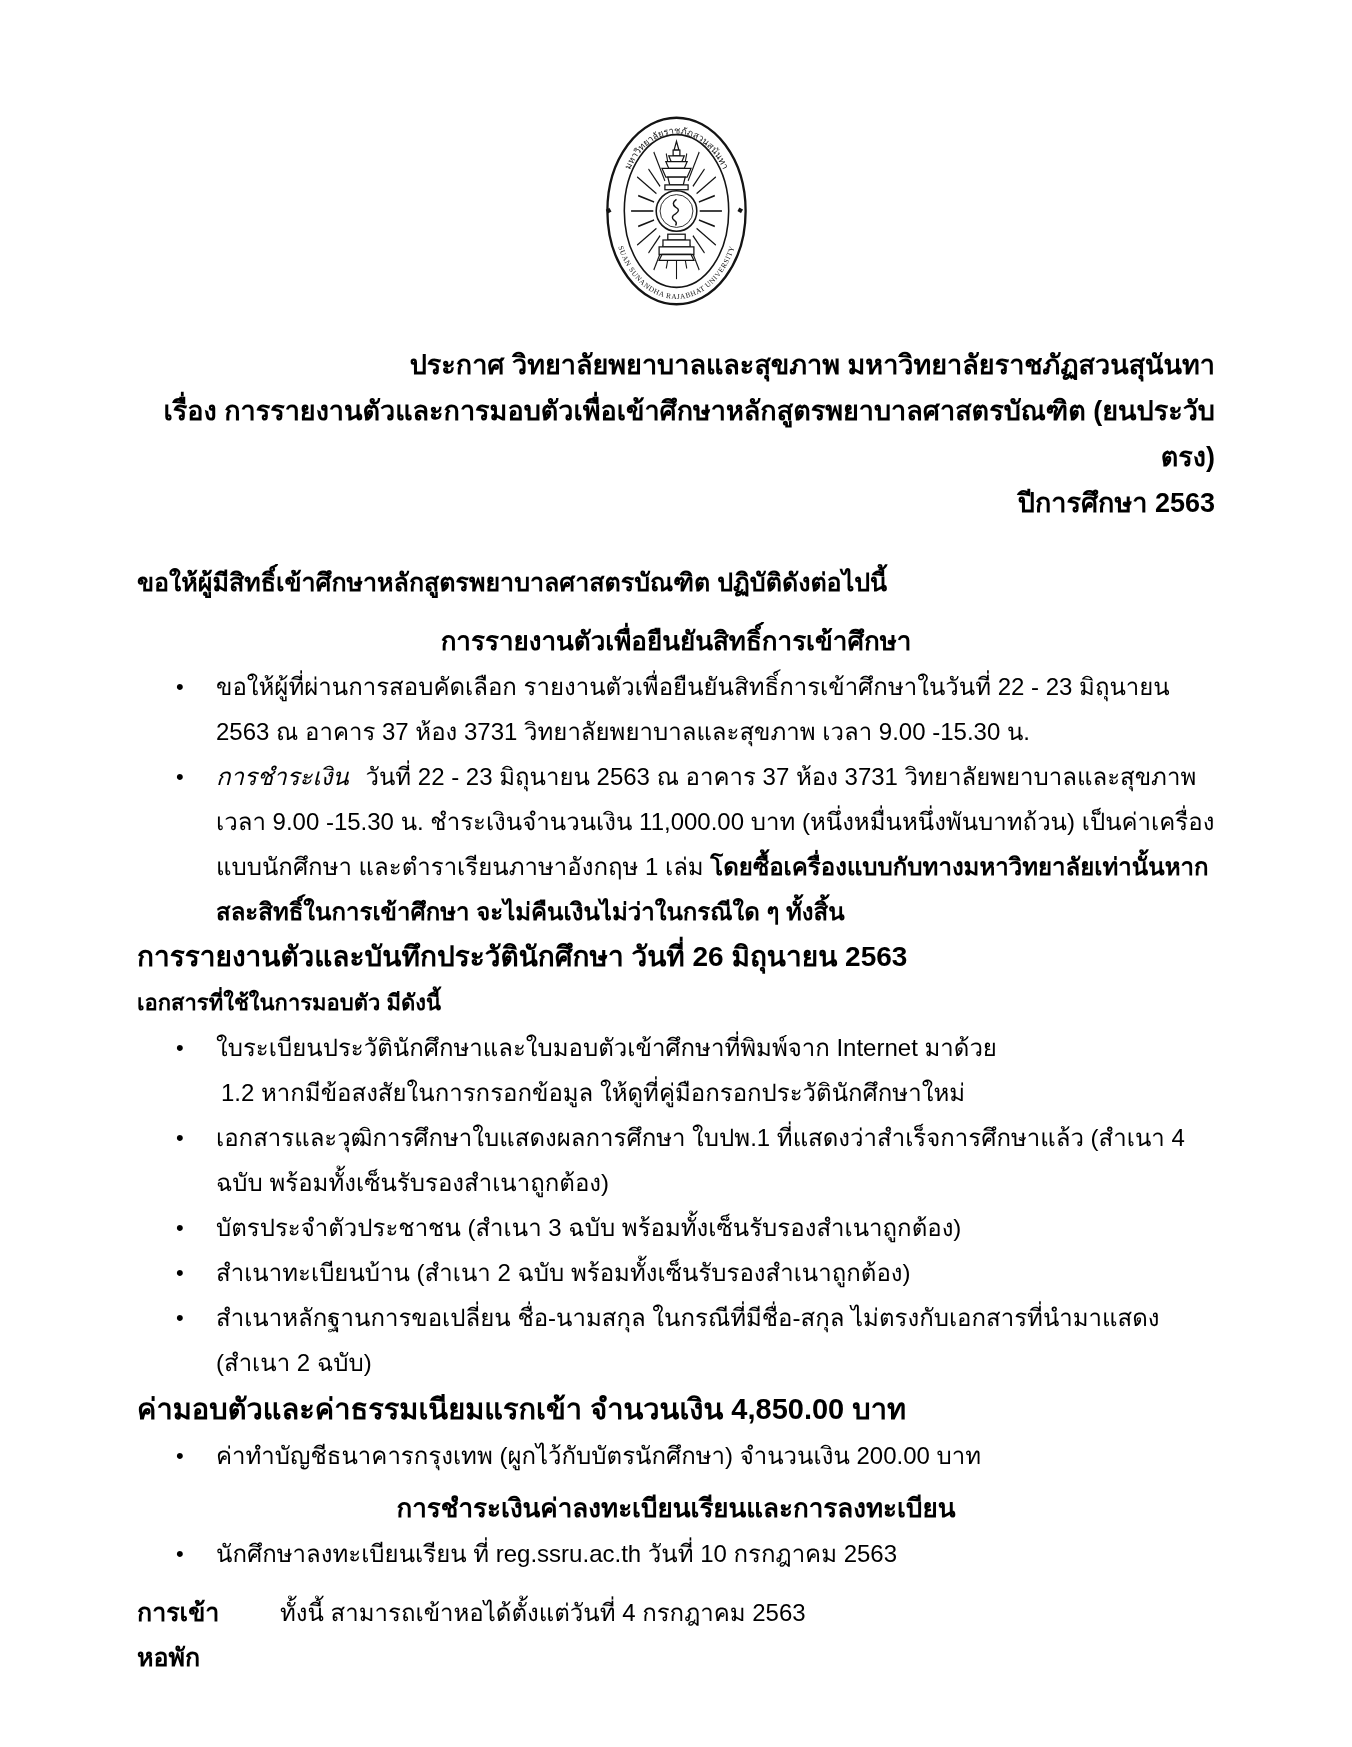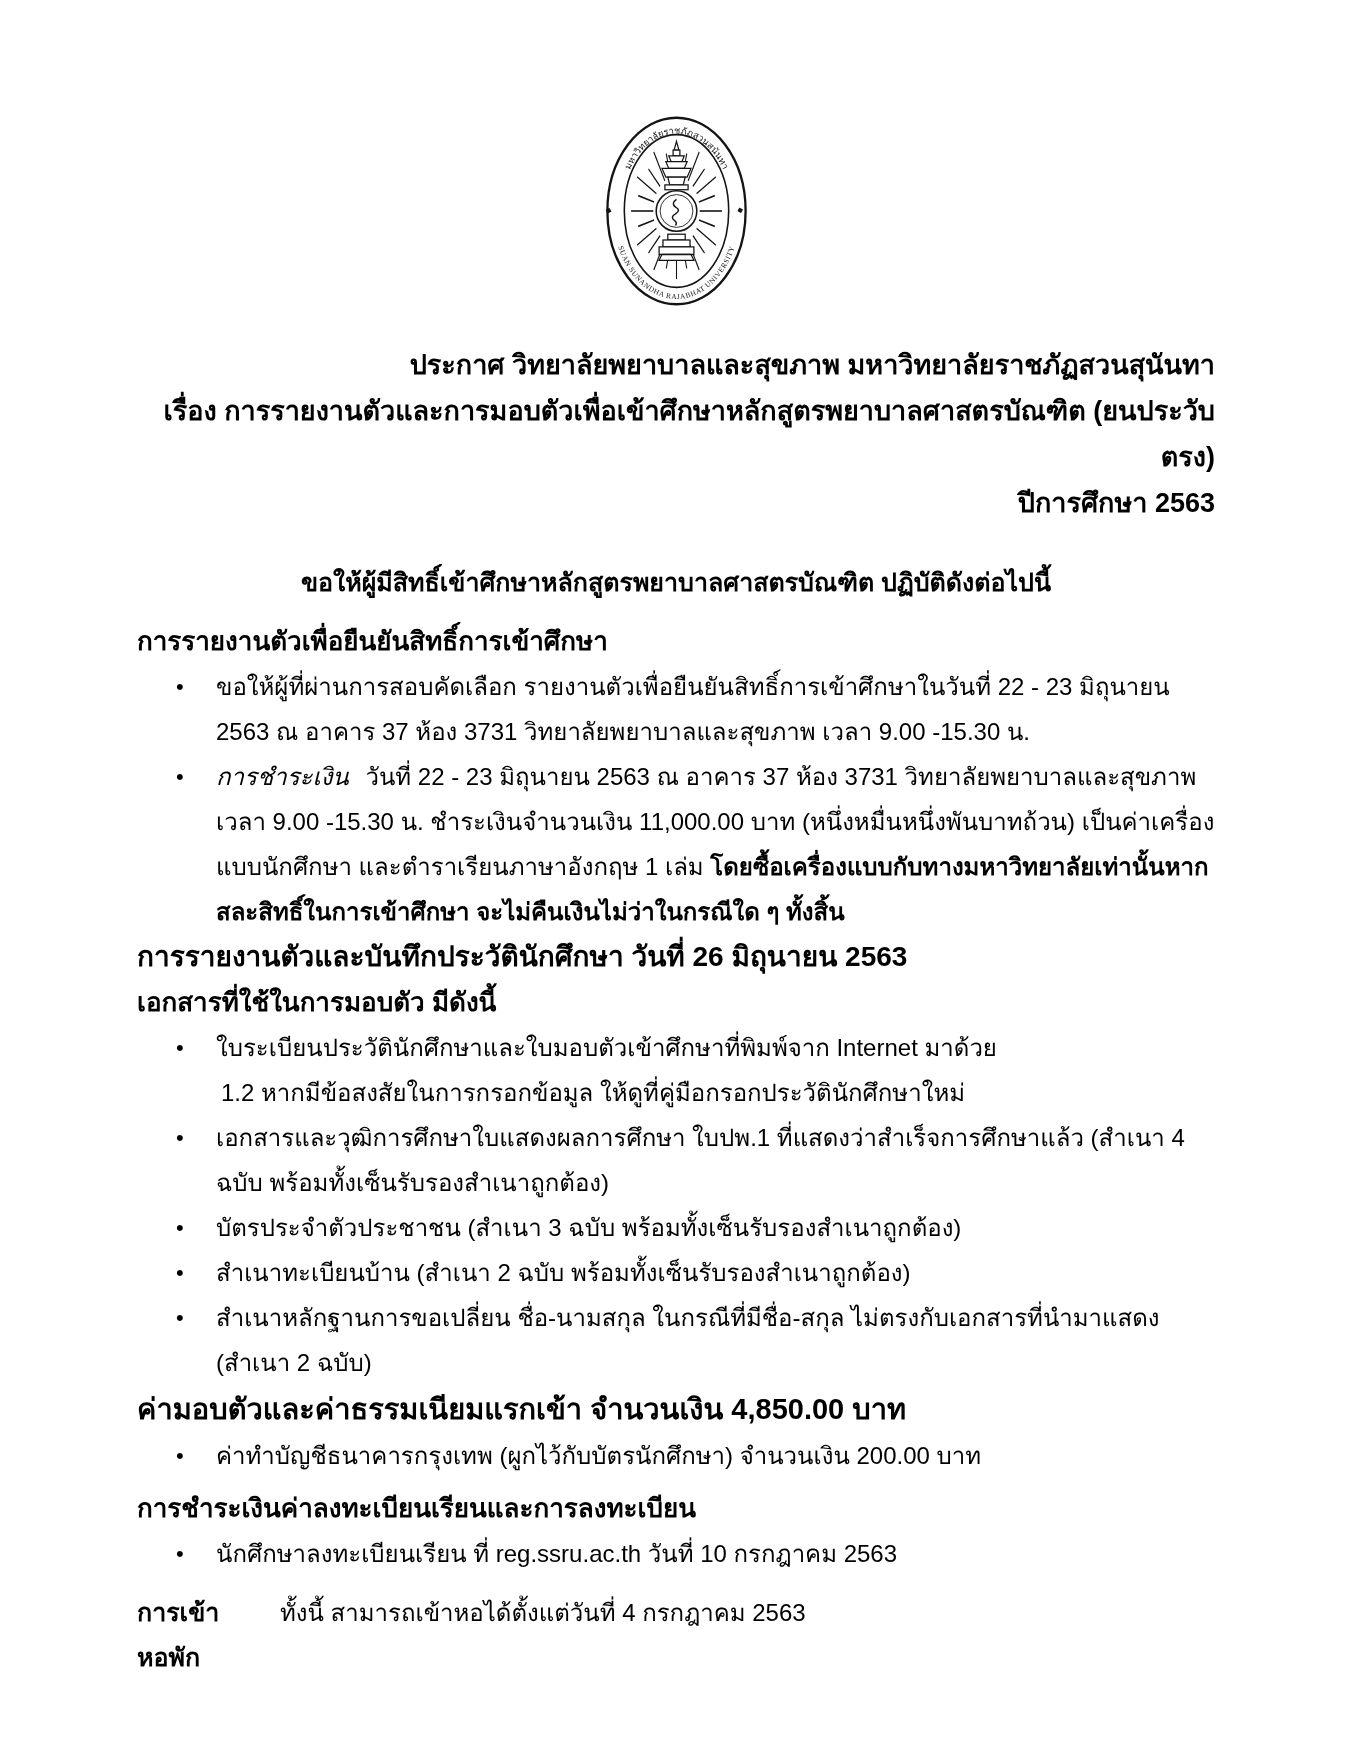--- a/index.html
+++ b/index.html
@@ -7,25 +7,25 @@
     width:1352px;height:1747px;background:#ffffff;color:#000;
     font-family:"Liberation Sans",sans-serif;
     position:relative;overflow:hidden;margin:0 auto;
   }
   .logo-row{padding-top:110px;text-align:center;height:202px;}
   .seal{display:inline-block;}
   .content{padding:0 137px;}
   .bold{font-weight:700;}
   .it{font-style:italic;margin-right:10px;}
   .title{margin-top:30px;text-align:right;font-weight:700;font-size:27px;line-height:46px;}
-  .intro{margin-top:34px;font-weight:700;font-size:25px;line-height:45px;text-align:center;}
-  .hsec{font-weight:700;font-size:26px;line-height:45px;margin-top:14px;}
+  .intro{margin-top:34px;font-weight:700;font-size:25px;line-height:45px;}
+  .hsec{font-weight:700;font-size:26px;line-height:45px;margin-top:14px;text-align:center;}
   .hsec-lg{font-weight:700;font-size:28px;line-height:46px;margin-top:0;}
   .hsec-xl{font-weight:700;font-size:29px;line-height:48px;margin-top:0;}
-  .hsub{font-weight:700;font-size:26px;line-height:45px;}
+  .hsub{font-weight:700;font-size:22px;line-height:45px;}
   .list{font-size:24px;line-height:45px;}
   .bullet{position:relative;padding-left:79px;}
   .bullet .dot{position:absolute;left:39px;top:0;font-size:22px;}
   .subitem{padding-left:84px;}
   .dorm{display:flex;margin-top:14px;font-size:24px;line-height:45px;}
   .dorm-label{flex:0 0 143px;font-weight:700;font-size:25px;}
   .dorm-text{flex:1;}
 </style>
 </head>
 <body>

